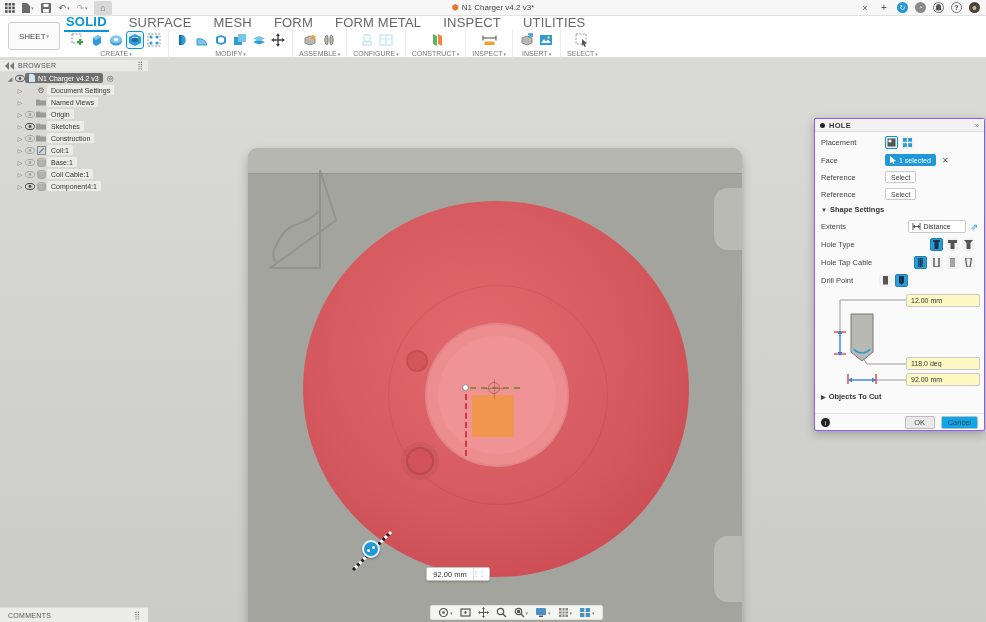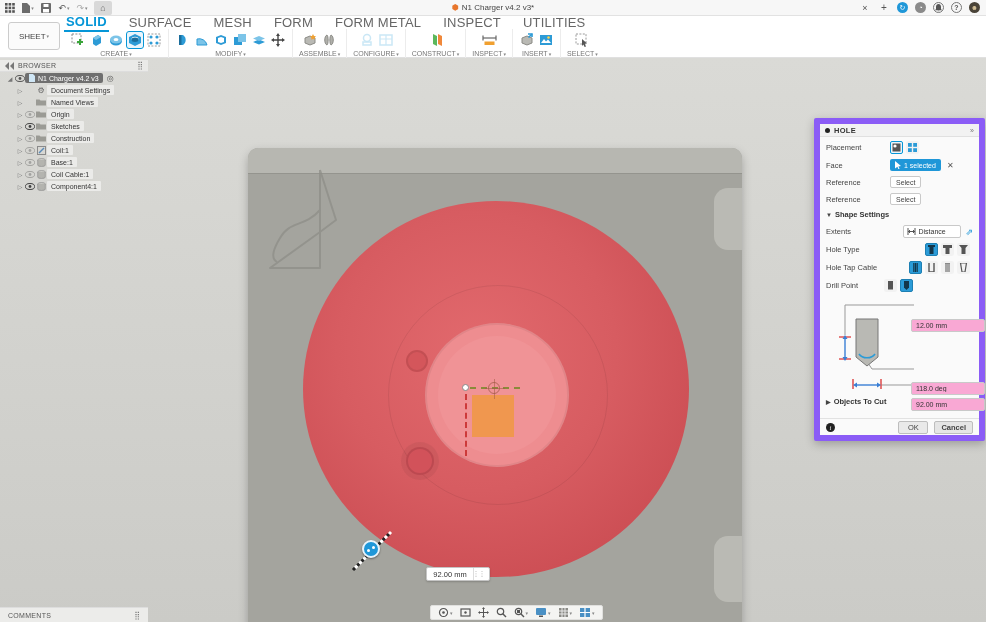--- a/index.html
+++ b/index.html
@@ -86,45 +86,45 @@
   .br-header .lbl { font-size:7px; color:#555; margin-left:4px; letter-spacing:.3px; }
   .br-row { display:flex; align-items:center; height:11.5px; margin-top:0.5px; }
   .br-root-pill { background:#6f6f6f; color:#fff; border-radius:2px; height:10px; display:flex; align-items:center; padding:0 4px; gap:3px; font-size:7px; }
   .br-item-lbl { background:#ebebe9; border-radius:1px; padding:0 4px; height:10px; display:flex; align-items:center; font-size:7px; color:#333; }
   .tri { font-size:6px; color:#777; width:8px; text-align:center; }
   .eye { width:11px; display:flex; justify-content:center; }
   .eye.dim { opacity:.4; }
   .br-icon { width:12px; display:flex; justify-content:center; }
 
   
-  .dialog { position:absolute; left:814px; top:118px; width:171px; background:#fafafa; border:6px solid #8b5cf6; border-radius:2px; box-shadow:0 3px 10px rgba(0,0,0,.25); z-index:50; }
+  .dialog { position:absolute; left:814px; top:118px; width:171px; background:#fafafa; border:1px solid #8b5cf6; border-radius:2px; box-shadow:0 3px 10px rgba(0,0,0,.25); z-index:50; }
   .dlg-header { height:13px; background:#f2f2f2; border-bottom:1px solid #e0e0e0; display:flex; align-items:center; padding:0 5px; }
   .dlg-header .dot { width:5px; height:5px; background:#222; border-radius:50%; margin-right:4px; }
   .dlg-header .ttl { font-size:7.5px; font-weight:bold; color:#333; letter-spacing:.3px; }
   .dlg-header .pin { margin-left:auto; color:#777; font-size:7px; }
   .dlg-body { padding:4px 6px 0 6px; }
   .drow { display:flex; align-items:center; margin-bottom:5px; }
   .dlabel { width:64px; font-size:7.5px; color:#444; }
   .icbtn { width:13px; height:13px; border:1px solid transparent; border-radius:2px; display:flex; align-items:center; justify-content:center; margin-right:3px; background:#f2f2f2; }
   .icbtn.sel { background:#2b9bd7; border-color:#1d7fb3; }
   .chip { background:#1f97d8; color:#fff; height:12px; border-radius:2px; display:flex; align-items:center; padding:0 5px; gap:3px; font-size:7px; }
   .chip-x { margin-left:6px; color:#555; font-size:8px; }
   .btn-select { background:#fff; border:1px solid #c9c9c9; border-radius:2px; height:12px; padding:0 5px; font-size:7px; color:#444; display:flex; align-items:center; }
   .sec-head { font-size:7.5px; font-weight:bold; color:#333; margin:4px 0 6px 0; }
   .sec-head .tri2 { font-size:6px; margin-right:3px; color:#444; }
   .combo { margin-left:auto; width:58px; height:13px; background:#fff; border:1px solid #c9c9c9; border-radius:2px; display:flex; align-items:center; padding:0 3px; gap:2px; font-size:7px; color:#333; }
   .flip-ic { margin-left:4px; color:#1f97d8; font-size:9px; }
   .hicons { margin-left:auto; display:flex; }
   .diagram { position:relative; width:159px; height:96px; margin-top:2px; }
-  .dg-input { position:absolute; width:74px; height:13px; background:#f9a8d4; border:1px solid #c9c9c9; border-radius:2px;margin-top:20px; }
+  .dg-input { position:absolute; width:74px; height:13px; background:#fef9c3; border:1px solid #c9c9c9; border-radius:2px; }
   .dg-input input { width:100%; height:100%; border:none; outline:none; background:transparent; font-size:7px; font-family:"Liberation Sans",sans-serif; color:#333; padding-left:4px; }
   .footer { border-top:1px solid #e2e2e2; margin-top:12px; height:17px; display:flex; align-items:center; padding:0 6px; }
   .info-ic { width:9px; height:9px; background:#222; color:#fff; border-radius:50%; font-size:6.5px; display:flex; align-items:center; justify-content:center; font-style:italic; font-family:"Liberation Serif",serif; }
   .fbtn { margin-left:6px; height:13px; min-width:30px; background:#e9e9e9; border:1px solid #bdbdbd; border-radius:2px; font-size:7.5px; color:#444; display:flex; align-items:center; justify-content:center; padding:0 6px; }
-  .fbtn.cancel { background:#e5e5e5;font-weight:bold; }
+  .fbtn.cancel { background:#0ea5e9; }
   .spacer { flex:1; }
 </style>
 </head>
 <body>
 
 <div class="titlebar">
   <div class="tb-left">
     <span class="tb-ic">
       <svg width="10" height="10">
           <g fill="#555">

